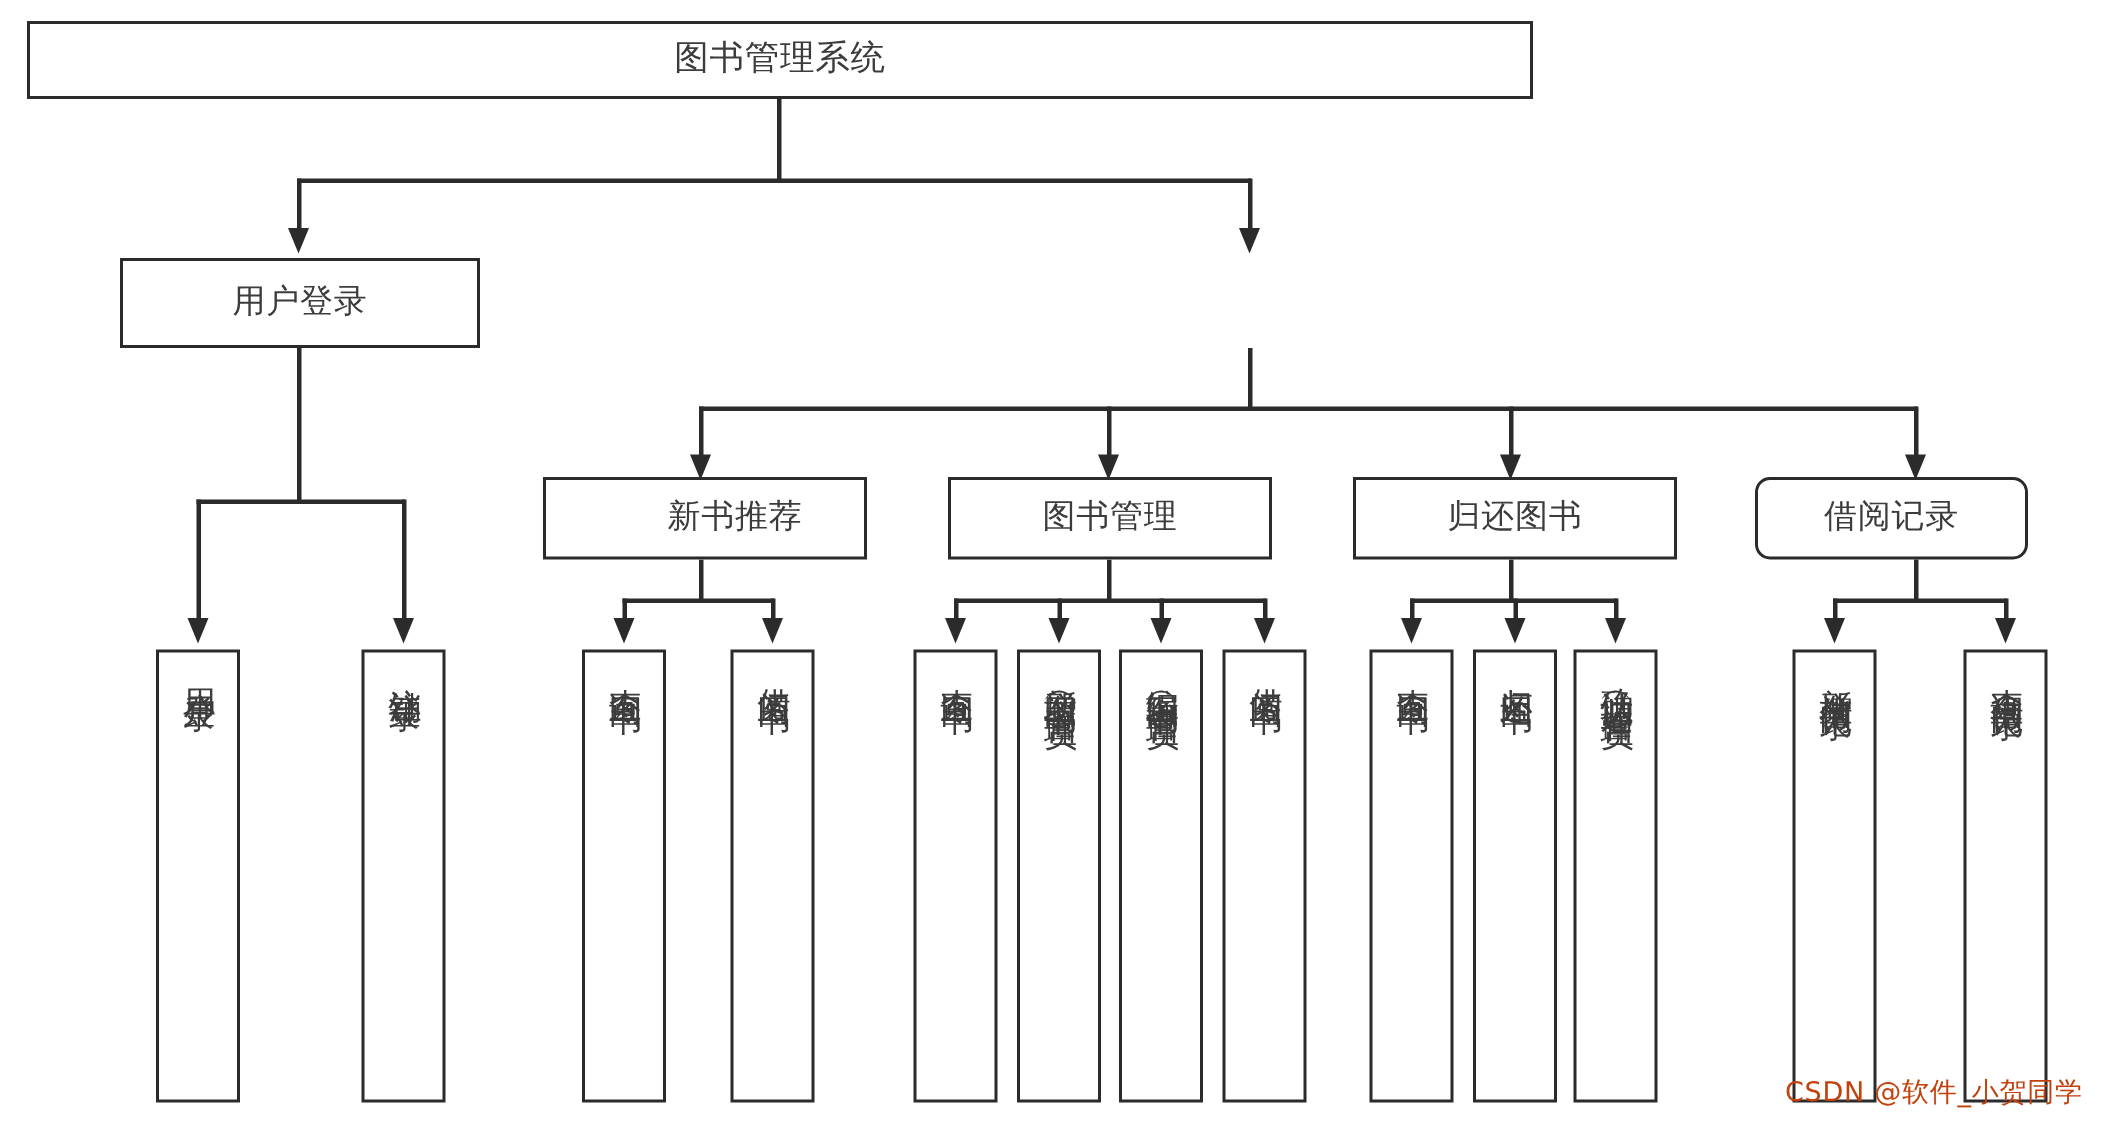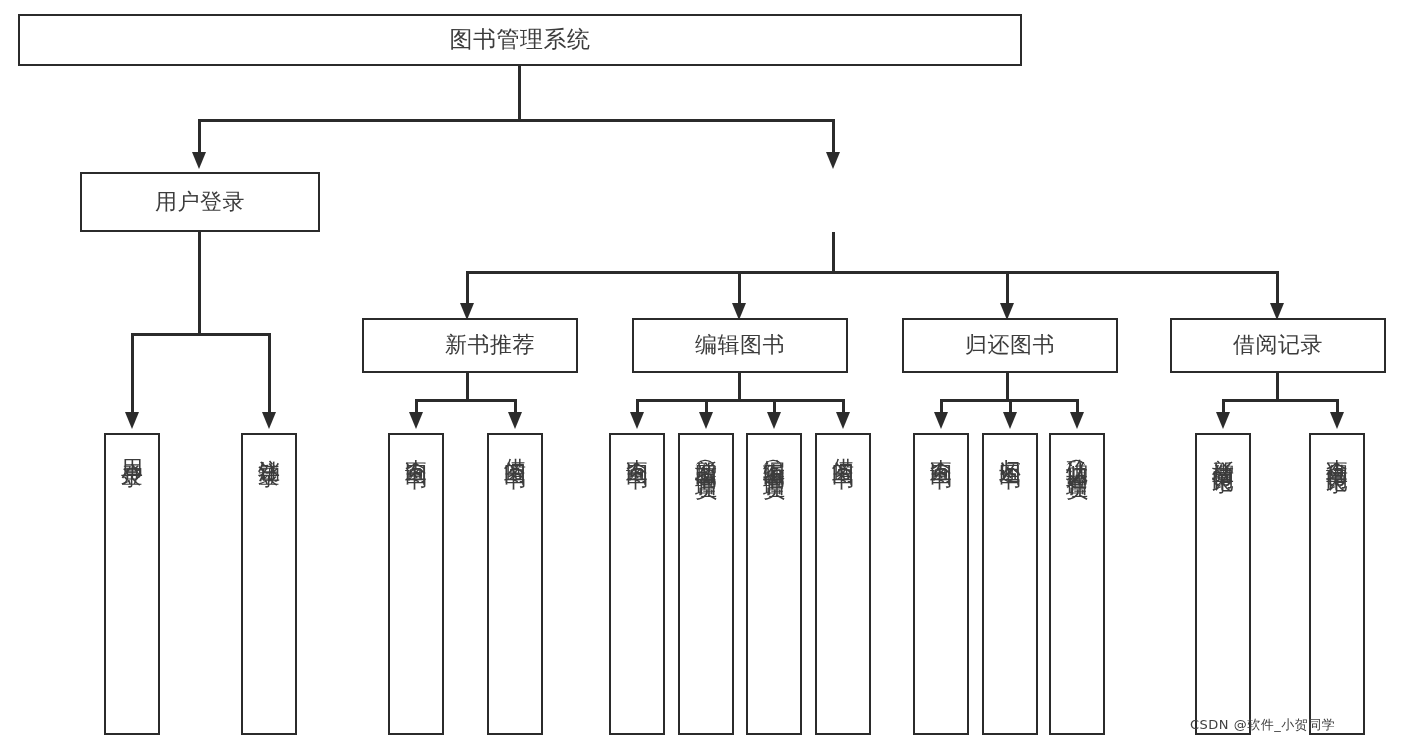--- a/index.html
+++ b/index.html
@@ -65,22 +65,22 @@
     position: absolute;
     width: 0;
     height: 0;
     border-left: 7px solid transparent;
     border-right: 7px solid transparent;
     border-top: 17px solid #2b2b2b;
   }
   
   #watermark {
     position: absolute;
-    color: #404040;
-    font-size: 13px;
+    color: #c2410c;
+    font-size: 18px;
     white-space: nowrap;
     letter-spacing: 0.5px;
     text-align: center;
   }
 </style>
 </head>
 <body>
 
 <div id="canvas">
 
@@ -148,26 +148,26 @@
   </div>
 
   <div class="node horiz" style="left:80px; top:172px; width:240px; height:60px;">
     <span class="label">用户登录</span>
   </div>
 
   <div class="node horiz" style="left:362px; top:318px; width:216px; height:55px;padding-left:40px;">
     <span class="label">新书推荐</span>
   </div>
   <div class="node horiz" style="left:632px; top:318px; width:216px; height:55px;">
-    <span class="label">编辑图书</span>
+    <span class="label">图书管理</span>
   </div>
   <div class="node horiz" style="left:902px; top:318px; width:216px; height:55px;">
     <span class="label">归还图书</span>
   </div>
-  <div class="node horiz" style="left:1170px; top:318px; width:216px; height:55px;">
+  <div class="node horiz" style="left:1170px; top:318px; width:182px; height:55px;border-radius:10px;">
     <span class="label">借阅记录</span>
   </div>
 
   <div class="node vert" style="left:104px; top:433px; width:56px; height:302px;">
     <span class="label">用户登录</span>
   </div>
   <div class="node vert" style="left:241px; top:433px; width:56px; height:302px;">
     <span class="label">注销登录</span>
   </div>
 

